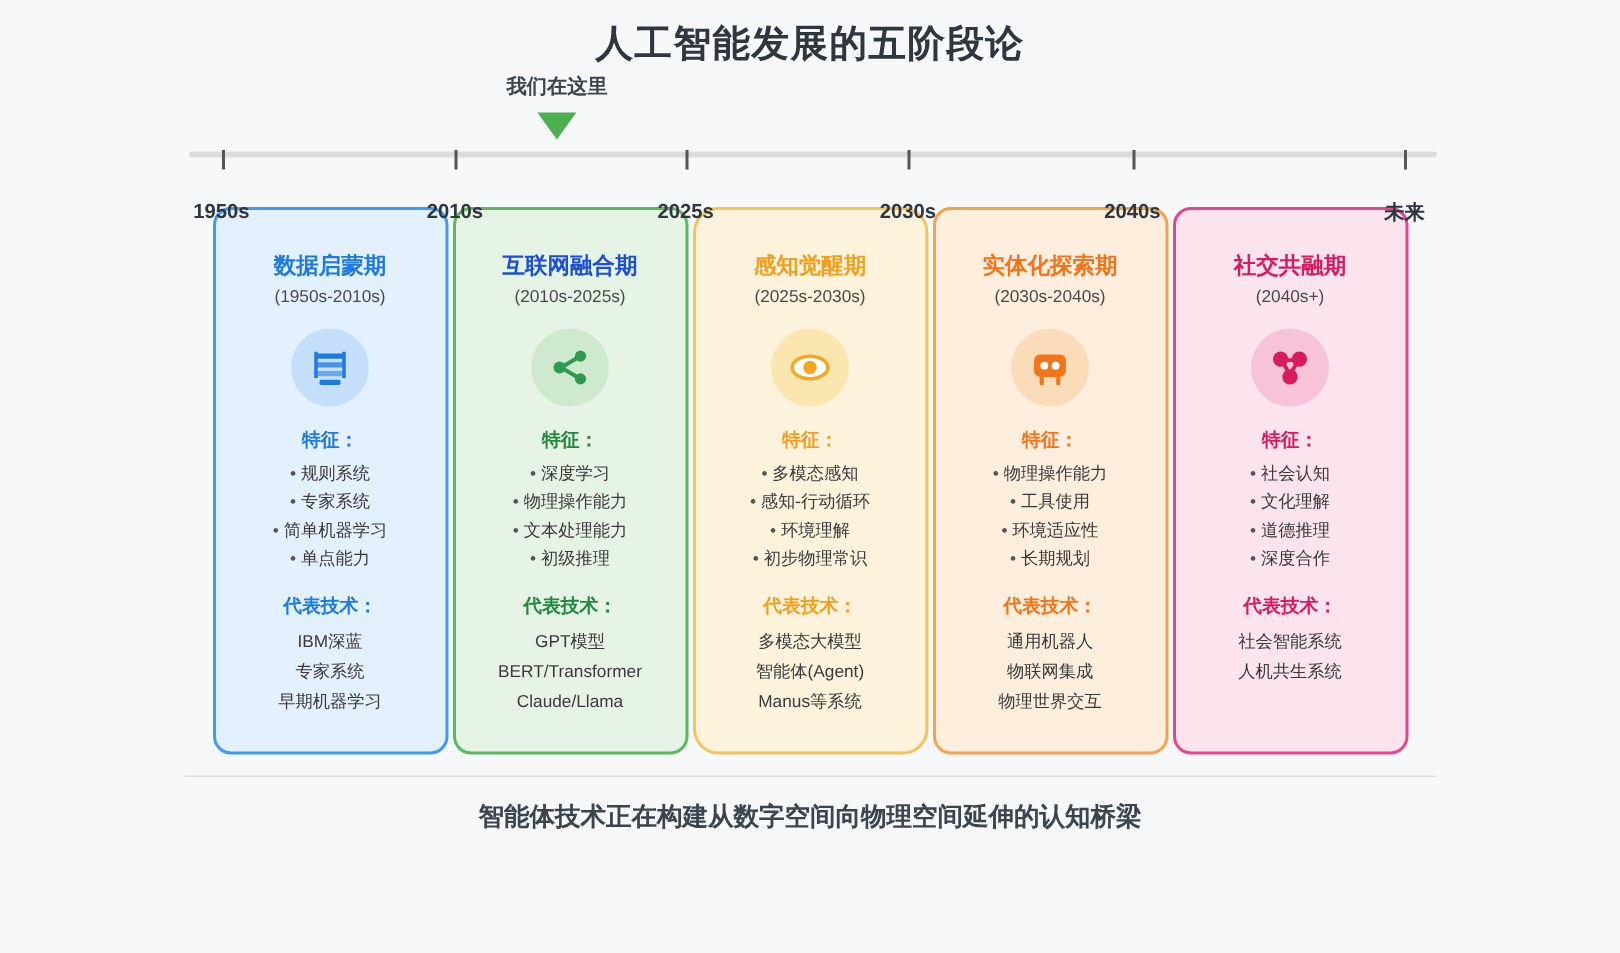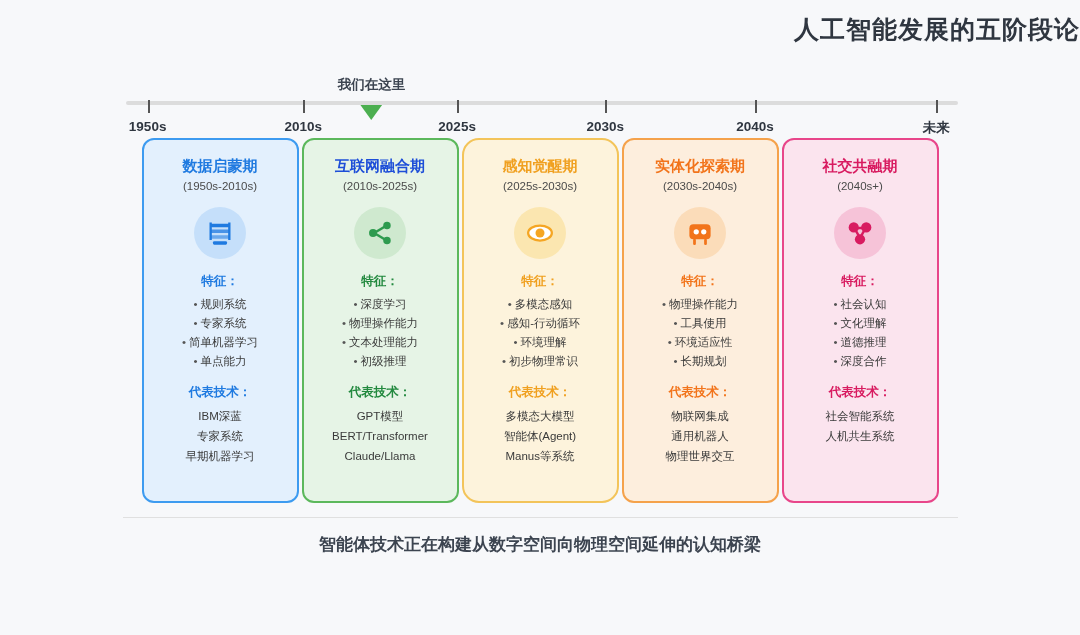--- a/index.html
+++ b/index.html
@@ -11,41 +11,40 @@
     width: 1080px;
     height: 635px;
     overflow: hidden;
     font-family: "Liberation Sans", "DejaVu Sans", sans-serif;
     color: #333;
     position: relative;
   }
 
   
   .title {
-    text-align: right;
+    text-align: center;
     font-size: 25px;
     font-weight: bold;
     color: #2f3640;
     letter-spacing: 1px;
     padding-top: 14px;
     line-height: 1.2;
   }
 
   
   .timeline-wrap {
     position: relative;
     margin: 0 auto;
     width: 1080px;
     height: 92px;
   }
   .marker {
     position: absolute;
     top: 6px;
     transform: translateX(-50%);
-    margin-top: 27px;
   }
   .marker-label {
     font-size: 13.5px;
     font-weight: bold;
     color: #3c4450;
     white-space: nowrap;
     line-height: 1.2;
   }
   .marker-arrow {
     width: 0;
@@ -66,21 +65,21 @@
   }
   .tick {
     position: absolute;
     top: 56px;
     width: 2px;
     height: 13px;
     background: #555;
   }
   .tick-label {
     position: absolute;
-    top: 75px;
+    top: 89px;
     transform: translateX(-50%);
     font-size: 13.5px;
     font-weight: bold;
     color: #2f3640;
     white-space: nowrap;
   }
 
   
   .cards {
     display: flex;
@@ -88,21 +87,21 @@
     gap: 3px;
     padding: 0 0 0 0;
     margin-top: 2px;
   }
   .card {
     width: 157px;
     height: 365px;
     border-radius: 12px;
     border: 2px solid #737373;
     box-sizing: border-box;
-    padding: 17px 8px 8px 8px;
+    padding: 29px 8px 8px 8px;
     text-align: center;
     overflow: hidden;
   }
   .card-title {
     font-size: 15px;
     font-weight: bold;
     line-height: 1.25;
   }
   .card-period {
     font-size: 11.5px;
@@ -280,22 +279,22 @@
       </div>
      <div class="section-head" style="color:#f2741b">特征：</div>
      <ul class="feat-list">
         <li>物理操作能力</li>
         <li>工具使用</li>
         <li>环境适应性</li>
         <li>长期规划</li>
       </ul>
      <div class="section-head" style="color:#f2741b">代表技术：</div>
      <ul class="tech-list">
+        <li>通用机器人</li>
         <li>物联网集成</li>
-        <li>通用机器人</li>
         <li>物理世界交互</li>
       </ul>
     </div>
     <div class="card" style="background: rgb(251, 228, 238); border-color: rgb(232, 70, 138);">
       <div class="card-title" style="color:#d81b60">社交共融期</div>
      <div class="card-period">(2040s+)</div>
      <div class="icon-circle" style="background:#f6c3d8">
         <svg width="30" height="30" viewBox="0 0 24 24" aria-hidden="true">
         <line x1="7.5" y1="8" x2="16.5" y2="8" stroke="#d81b60" stroke-width="2"></line>
         <line x1="7.5" y1="8" x2="12" y2="16" stroke="#d81b60" stroke-width="2"></line>

